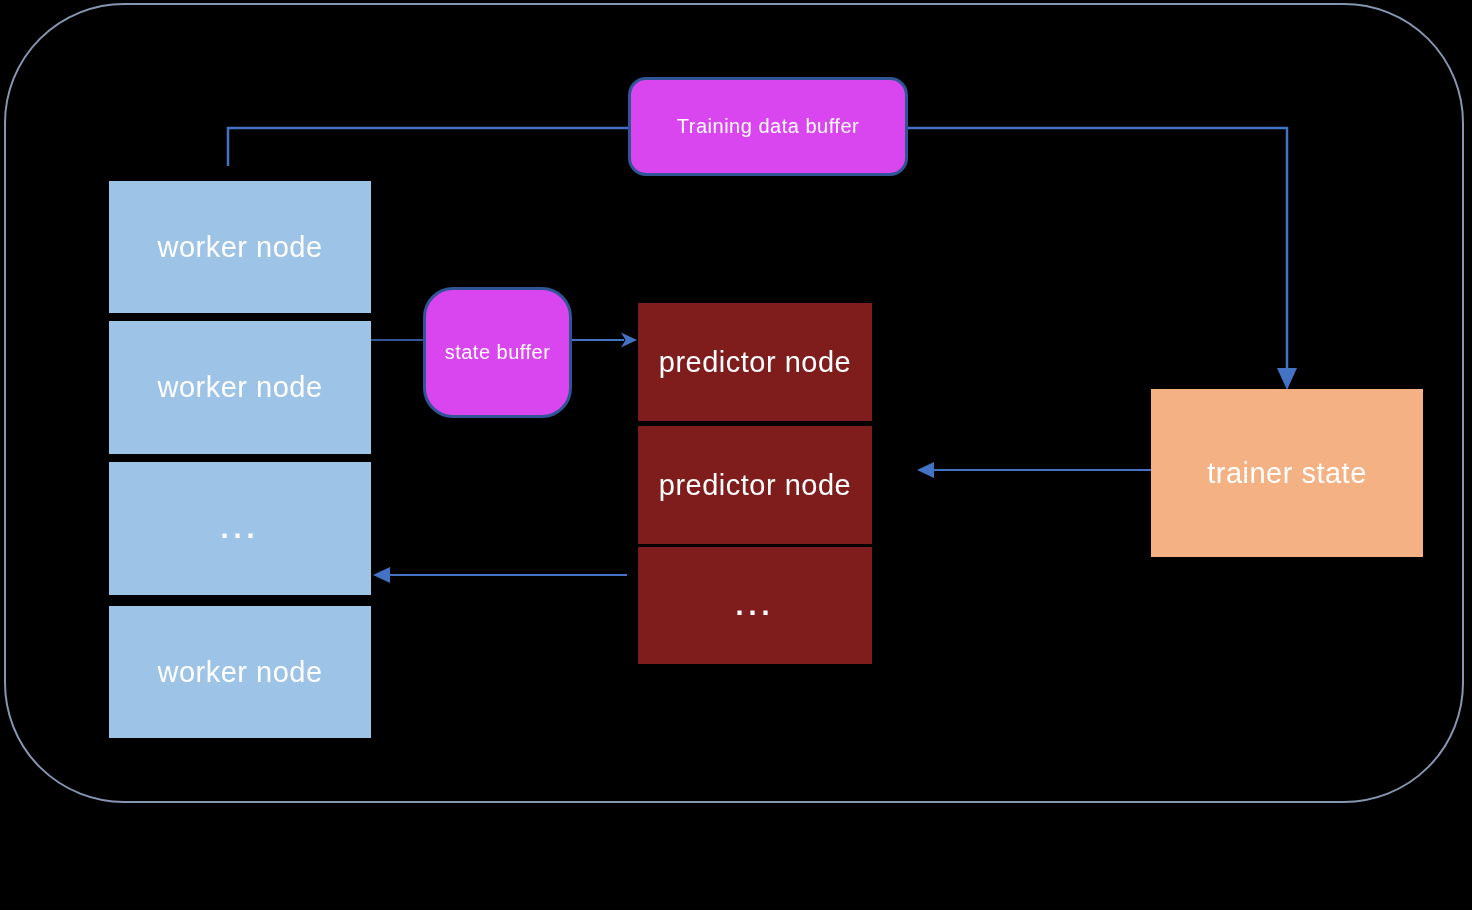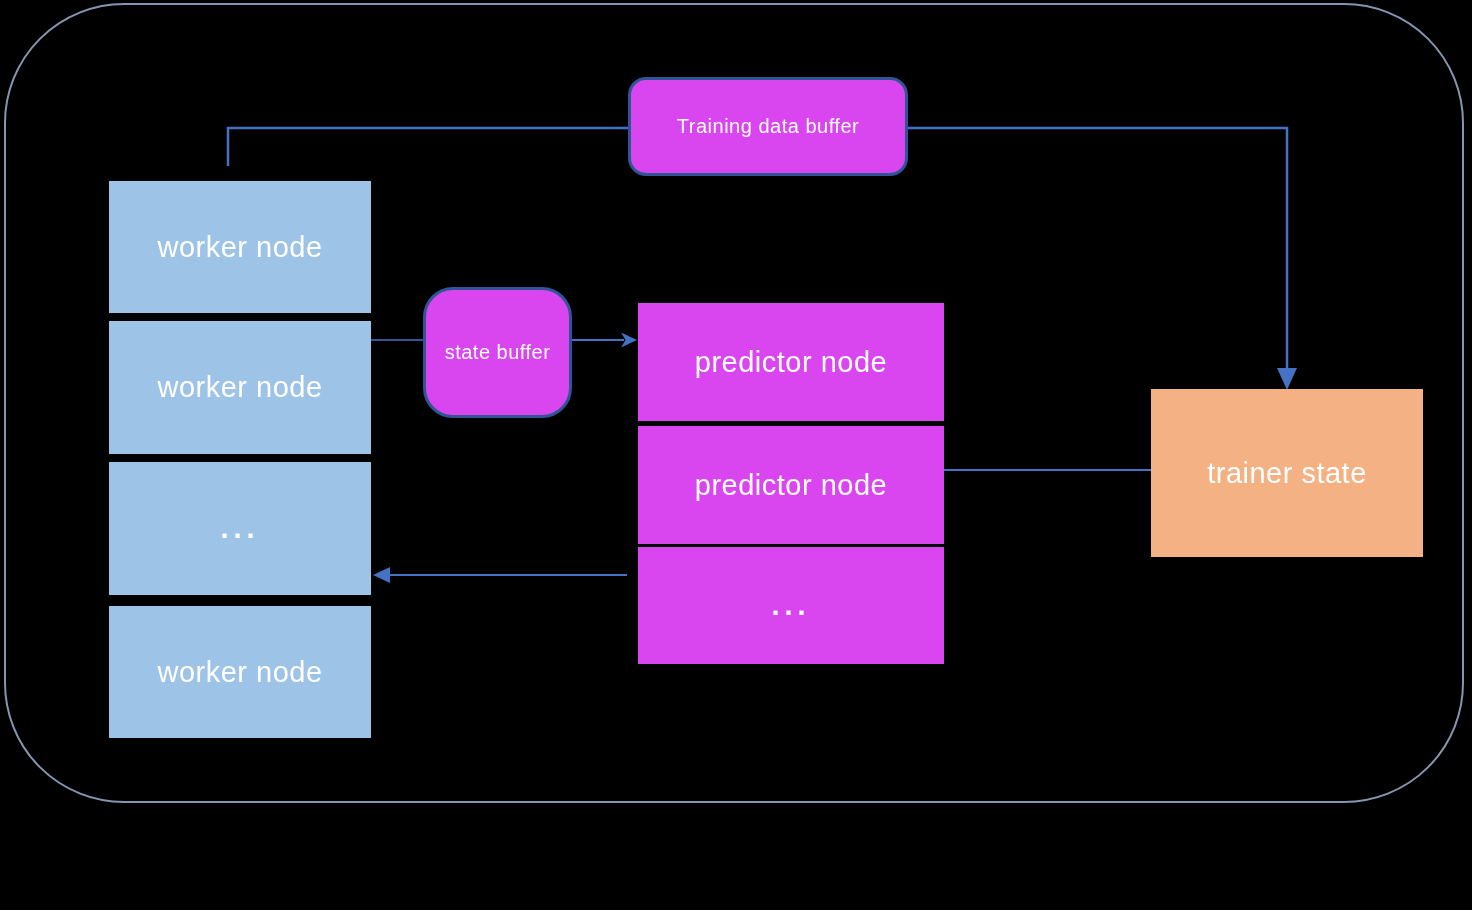--- a/index.html
+++ b/index.html
@@ -41,21 +41,21 @@
     color: #FFFFFF;
     font-size: 29px;
     letter-spacing: 0.5px;
     line-height: 1.32;
   }
   .worker  { background: #9DC3E6; left: 97px; width: 262px; margin-left: 12px; }
   .worker-1 { top: 181px; height: 132px; }
   .worker-2 { top: 321px; height: 133px; }
   .worker-3 { top: 462px; height: 133px; }
   .worker-4 { top: 606px; height: 132px; }
-  .predictor { background: #d946ef; left: 638px; width: 306px; }
+  .predictor { background: #7f1d1d; left: 638px; width: 234px; }
   .predictor-1 { top: 303px; height: 118px; }
   .predictor-2 { top: 426px; height: 118px; }
   .predictor-3 { top: 547px; height: 117px; }
   .trainer {
     background: #F4B183;
     left: 1151px; top: 389px;
     width: 272px; height: 168px;
   }
   .buffer {
     background: #d946ef;

